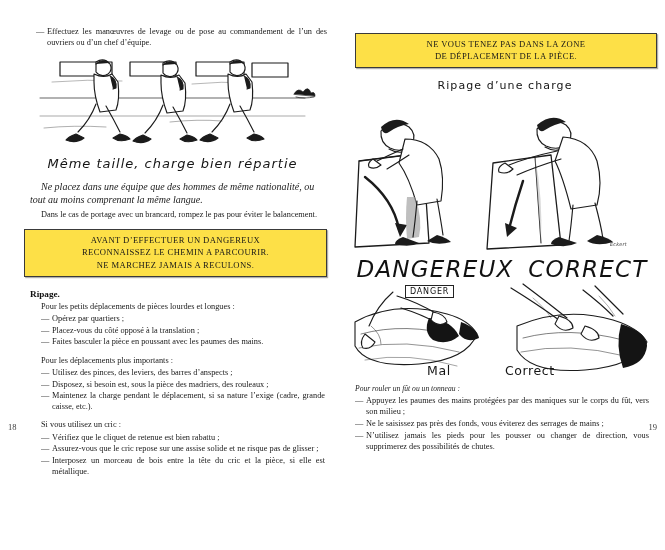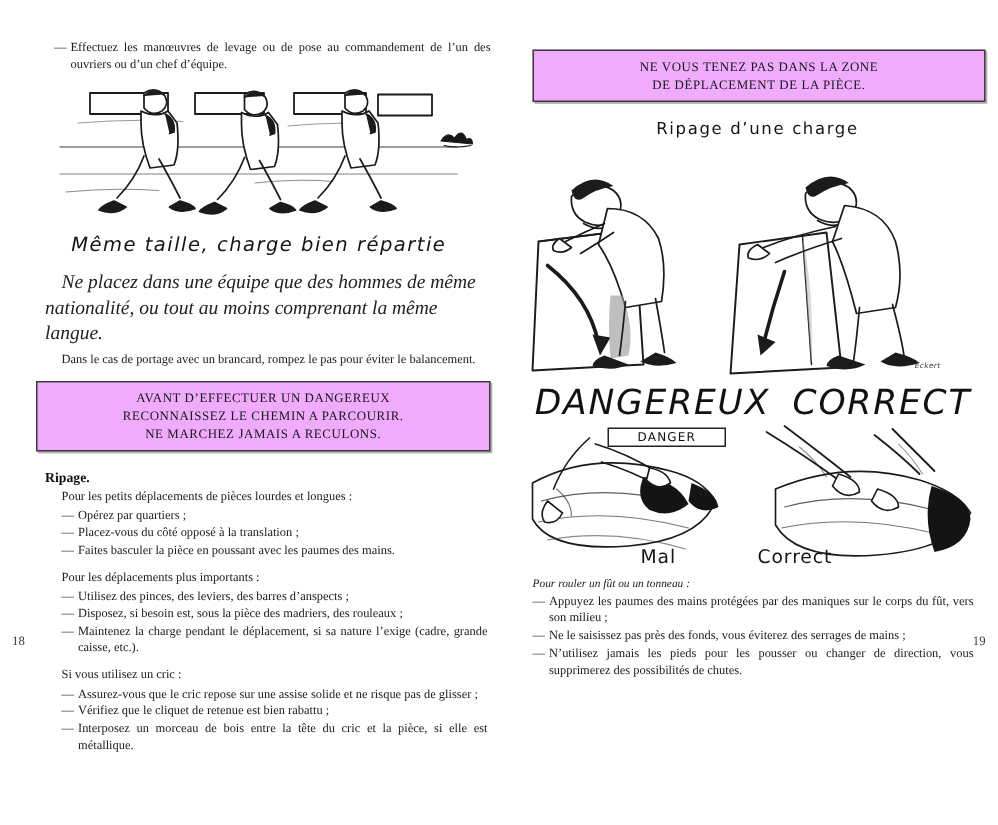--- a/index.html
+++ b/index.html
@@ -24,37 +24,37 @@
     position:relative;padding-left:11px;margin-bottom:0.5px;
     font-family:"Liberation Serif", serif;
     font-size:8.3px;line-height:1.34;text-align:justify;color:#202020;
   }
   .bullet-list li:before{
     content:"\2014";position:absolute;left:0;top:0;color:#202020;
   }
   .lead-in{margin:0 0 0.5px 0;padding-left:11px;}
   .para{margin:0 0 1px 0;text-indent:11px;}
   .italic-note{
-    font-style:italic;font-size:13px;line-height:1.3;
+    font-style:italic;font-size:10px;line-height:1.3;
     text-indent:11px;margin:0;color:#222;
   }
   .section-head{
     font-family:"Liberation Serif", serif;
     font-weight:bold;font-size:9.2px;margin:0 0 3px 0;color:#111;
   }
 
   
   .warn-box{
     border:1px solid #3a3a3a;
     text-align:center;
     padding:4px 6px 5px;
     font-family:"Liberation Serif", serif;
     letter-spacing:0.4px;
     box-shadow:1.2px 1.2px 0 rgba(80,80,80,.45);
-    background:#f0abfc;
+    background:#fde047;
   }
   .warn-box div{font-size:8.6px;line-height:1.42;color:#171717;}
   .warn-left{margin:0 18px 0 24px;}
   .warn-right{margin:0 8px 0 10px;}
 
   
   .hand{
     font-family:"DejaVu Sans", sans-serif;
     font-weight:500;font-style:italic;
     letter-spacing:0.6px;color:#151515;
@@ -80,21 +80,21 @@
     font-size:8.5px;color:#3b3b3b;
   }
   .folio-left{left:8px;}
   .folio-right{right:8px;margin-top:36px;}
 
   .danger-tag{
     position:absolute;
     border:1px solid #222;background:#fff;
     font-family:"DejaVu Sans", sans-serif;
     font-size:8px;letter-spacing:0.8px;
-    padding:1px 19px;color:#111;
+    padding:1px 4px;color:#111;
   }
   .sig{
     position:absolute;
     font-family:"DejaVu Sans", sans-serif;
     font-size:5px;font-style:italic;color:#3a3a3a;
     letter-spacing:.2px;
   }
 </style>
 </head>
 <body>
@@ -197,22 +197,22 @@
         <ul class="bullet-list" style="margin-left:11px;">
           <li>Utilisez des pinces, des leviers, des barres d’anspects ;</li>
           <li>Disposez, si besoin est, sous la pièce des madriers, des rouleaux ;</li>
           <li>Maintenez la charge pendant le déplacement, si sa nature l’exige (cadre, grande caisse, etc.).</li>
         </ul>
       </div>
 
       <div style="margin-top:8px;">
         <p class="body-text lead-in">Si vous utilisez un cric :</p>
         <ul class="bullet-list" style="margin-left:11px;">
+          <li>Vérifiez que le cliquet de retenue est bien rabattu ;</li>
           <li>Assurez-vous que le cric repose sur une assise solide et ne risque pas de glisser ;</li>
-          <li>Vérifiez que le cliquet de retenue est bien rabattu ;</li>
           <li>Interposez un morceau de bois entre la tête du cric et la pièce, si elle est métallique.</li>
         </ul>
       </div>
     </div>
 
     <div class="folio folio-left">18</div>
   </div>
 
   <div class="page page-right">
 

